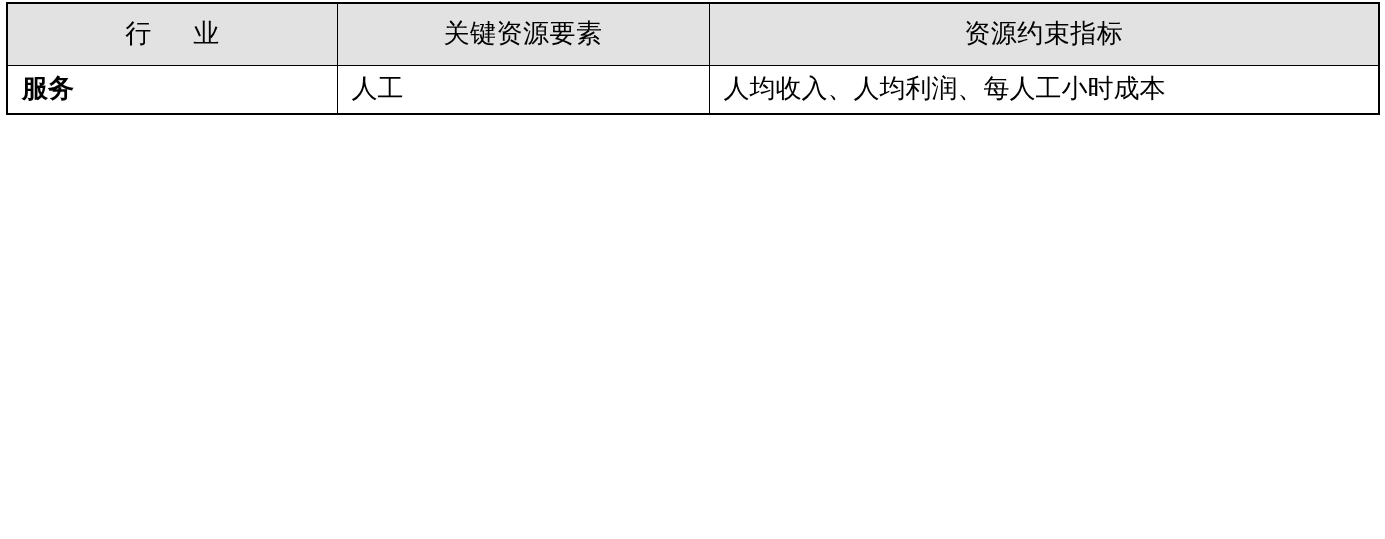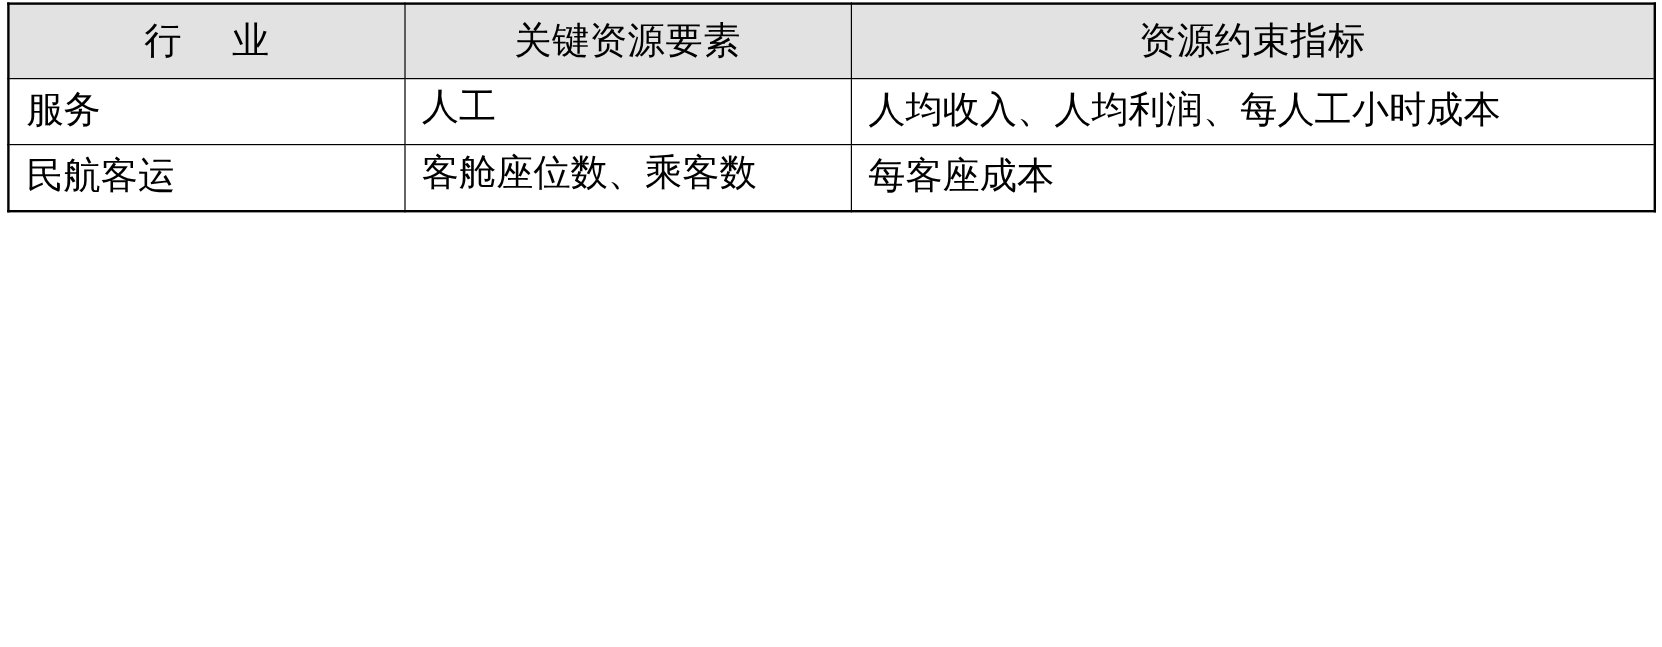--- a/index.html
+++ b/index.html
@@ -28,21 +28,21 @@
   }
   table.resource-table col.c1 { width: 330px; }
   table.resource-table col.c2 { width: 372px; }
   table.resource-table col.c3 { width: 670px; }
 
   table.resource-table th,
   table.resource-table td {
     border: 1px solid #000000;
     vertical-align: middle;
     font-weight: normal;
-    font-size: 31px;
+    font-size: 26px;
     line-height: 1.32;
     padding: 6px 10px 7px 10px;
   }
   
   table.resource-table {
     border: 2px solid #000000;
   }
   thead th {
     background: #e2e2e2;
     text-align: center;
@@ -54,24 +54,24 @@
     border-bottom: 2px solid #000000;
   }
   thead th.head-industry {
     letter-spacing: 0.5px;
   }
   tbody td {
     text-align: left;
   }
   tbody td.col-industry {
     padding-left: 14px;
+    font-weight: bold;
   }
   tbody td.col-factor {
     padding-left: 14px;
-    font-family: Liberation Mono, monospace;
   }
   tbody td.col-metric {
     padding-left: 14px;
   }
   tbody tr.tall td {
     padding-top: 8px;
     padding-bottom: 9px;
   }
   .line {
     display: block;
@@ -108,20 +108,15 @@
         <th>关键资源要素</th>
         <th>资源约束指标</th>
       </tr>
     </thead>
     <tbody>
       <tr>
         <td class="col-industry">服务</td>
         <td class="col-factor">人工</td>
         <td class="col-metric">人均收入、人均利润、每人工小时成本</td>
       </tr>
-      <tr>
-        <td class="col-industry">民航客运</td>
-        <td class="col-factor">客舱座位数、乘客数</td>
-        <td class="col-metric">每客座成本</td>
-      </tr>
     </tbody>
   </table>
 </div>
 
 </body></html>

